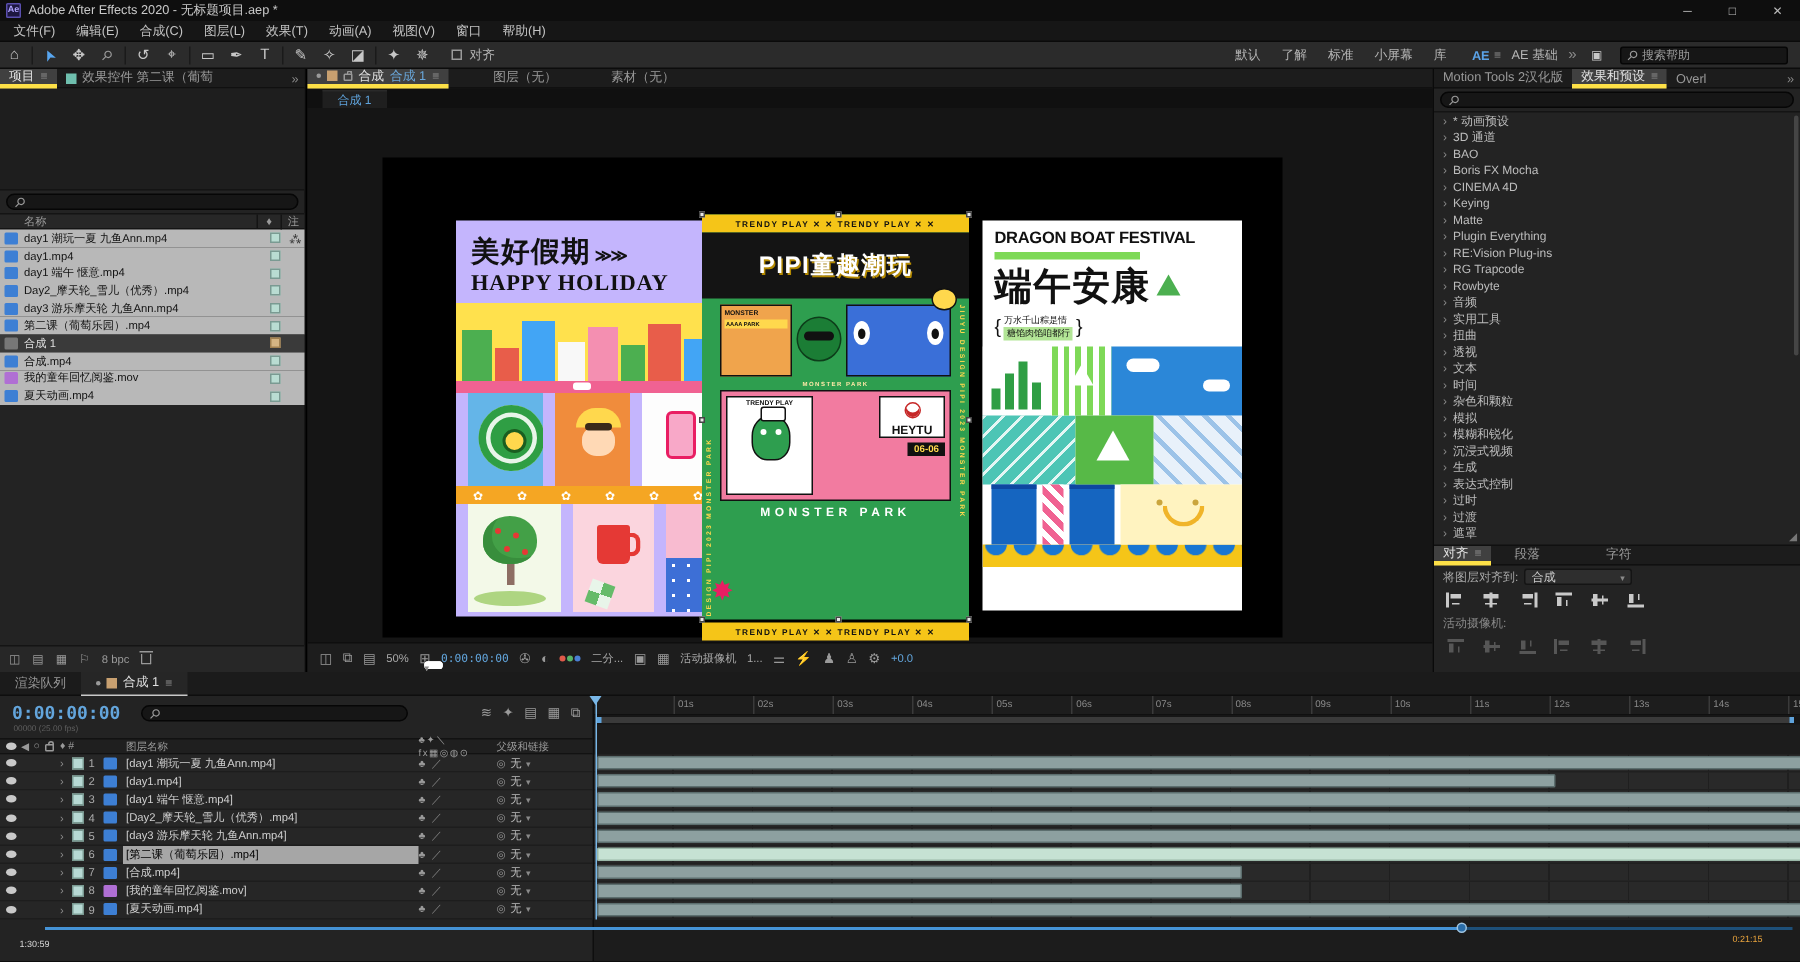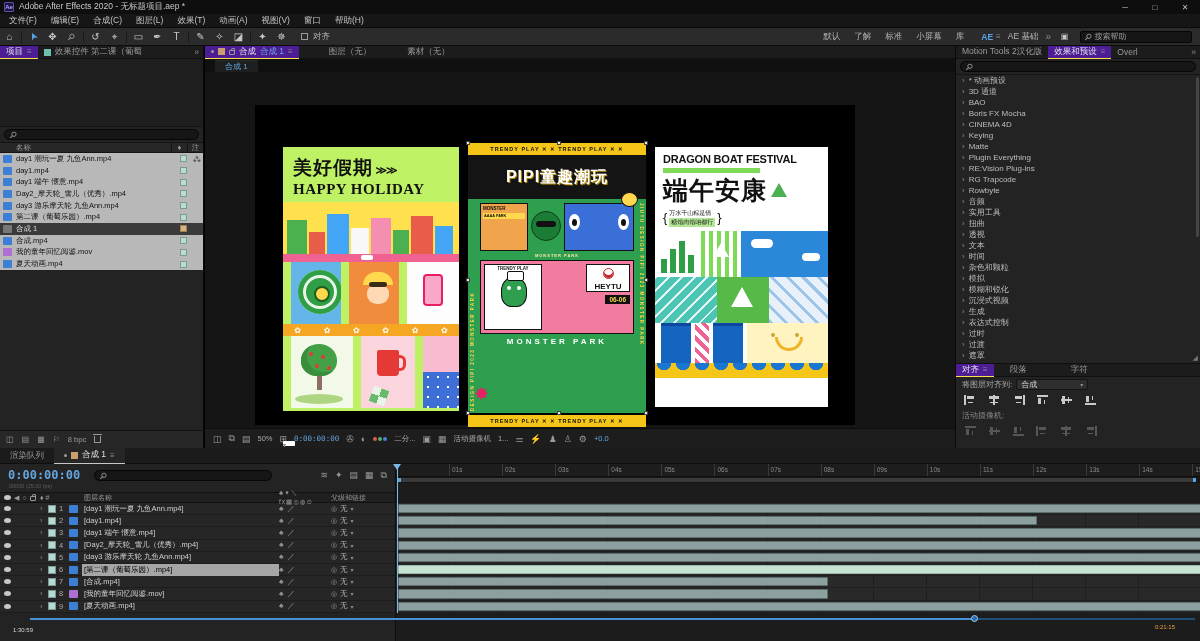--- a/index.html
+++ b/index.html
@@ -19,21 +19,21 @@
   .ticn.sel{color:#58a6f0;}
   .tsep{width:1px;height:12px;background:#1a1a1a;margin:0 2px;}
   .snapbox{width:7px;height:7px;border:1px solid #9a9a9a;margin:0 3px 0 10px;}
   .wslbl{font-size:8.5px;color:#b5b5b5;margin:0 7px;}
   .aebadge{color:#5ba3e8;font-weight:bold;font-size:8.5px;margin-left:10px;}
   .hsearch{width:112px;height:12px;background:#161616;border:1px solid #060606;border-radius:2px;display:flex;align-items:center;font-size:8px;color:#9a9a9a;padding:0 4px;gap:3px;margin:0 8px 0 6px;}
   .mag{display:inline-block;transform:rotate(45deg);font-size:9px;color:#9a9a9a;}
   
   .phead{height:13px;background:#1c1c1c;display:flex;align-items:center;font-size:8.5px;color:#9a9a9a;border-bottom:1px solid #101010;}
   .ptab{padding:0 6px;height:13px;display:flex;align-items:center;gap:4px;}
-  .ptab.active{color:#e2e2e2;background:#4c1d95;border-bottom:1px solid #fde047;}
+  .ptab.active{color:#e2e2e2;background:#404040;border-bottom:3px solid #fde047;}
   .hamb{color:#8a8a8a;font-size:8px;}
   .chev2{margin-left:auto;padding-right:4px;color:#8a8a8a;}
   .sbox{background:#161616;border:1px solid #060606;border-radius:7px;height:11px;display:flex;align-items:center;font-size:7.5px;color:#8a8a8a;padding:0 5px;gap:3px;}
   
   .pleft{left:0;top:46px;width:204px;height:402px;background:#232323;border-right:1px solid #0a0a0a;}
   .tealsq{width:7px;height:7px;background:#6fbfae;}
   .preview{height:68px;background:#1e1e1e;border-bottom:1px solid #141414;}
   .psearchwrap{padding:2px 4px;}
   .pcols{height:11px;background:#272727;border-top:1px solid #141414;border-bottom:1px solid #141414;display:flex;align-items:center;font-size:7.5px;color:#9a9a9a;}
   .pcols .nm{padding-left:16px;flex:1;}
@@ -68,21 +68,21 @@
   .cticn{font-size:9px;color:#9a9a9a;}
   .ddv{display:flex;align-items:center;gap:2px;}
   .ddv .car{font-size:6px;color:#8a8a8a;}
   .tcchip{color:#62a5dc;font-family:"DejaVu Sans Mono",monospace;font-size:7.5px;}
   .chdots{display:flex;gap:1px;}
   .chdots i{width:4px;height:4px;border-radius:50%;}
   .expos{color:#62a5dc;}
   
   .poster{position:absolute;overflow:hidden;}
   
-  .p1{background:#bef264;color:#111;}
+  .p1{background:#c4b5fd;color:#111;margin-left:21px;}
   .p1 .ttl{padding:8px 10px 0;font-weight:bold;}
   .p1 .t1{font-size:19px;letter-spacing:1px;font-weight:bold;}
   .p1 .arr{font-size:11px;letter-spacing:-1px;}
   .p1 .t2{font-family:"Liberation Serif",serif;font-size:15px;font-weight:bold;letter-spacing:.5px;}
   .city{height:60px;background:#ffe14d;position:relative;margin-top:4px;overflow:hidden;}
   .bldg{position:absolute;bottom:8px;}
   .road{position:absolute;bottom:0;left:0;right:0;height:8px;background:#f06292;}
   .car{position:absolute;bottom:2px;left:78px;width:12px;height:5px;background:#fff;border-radius:2px;}
   .tiles1{display:flex;height:62px;}
   .tiles1 .tc{position:relative;overflow:hidden;}

